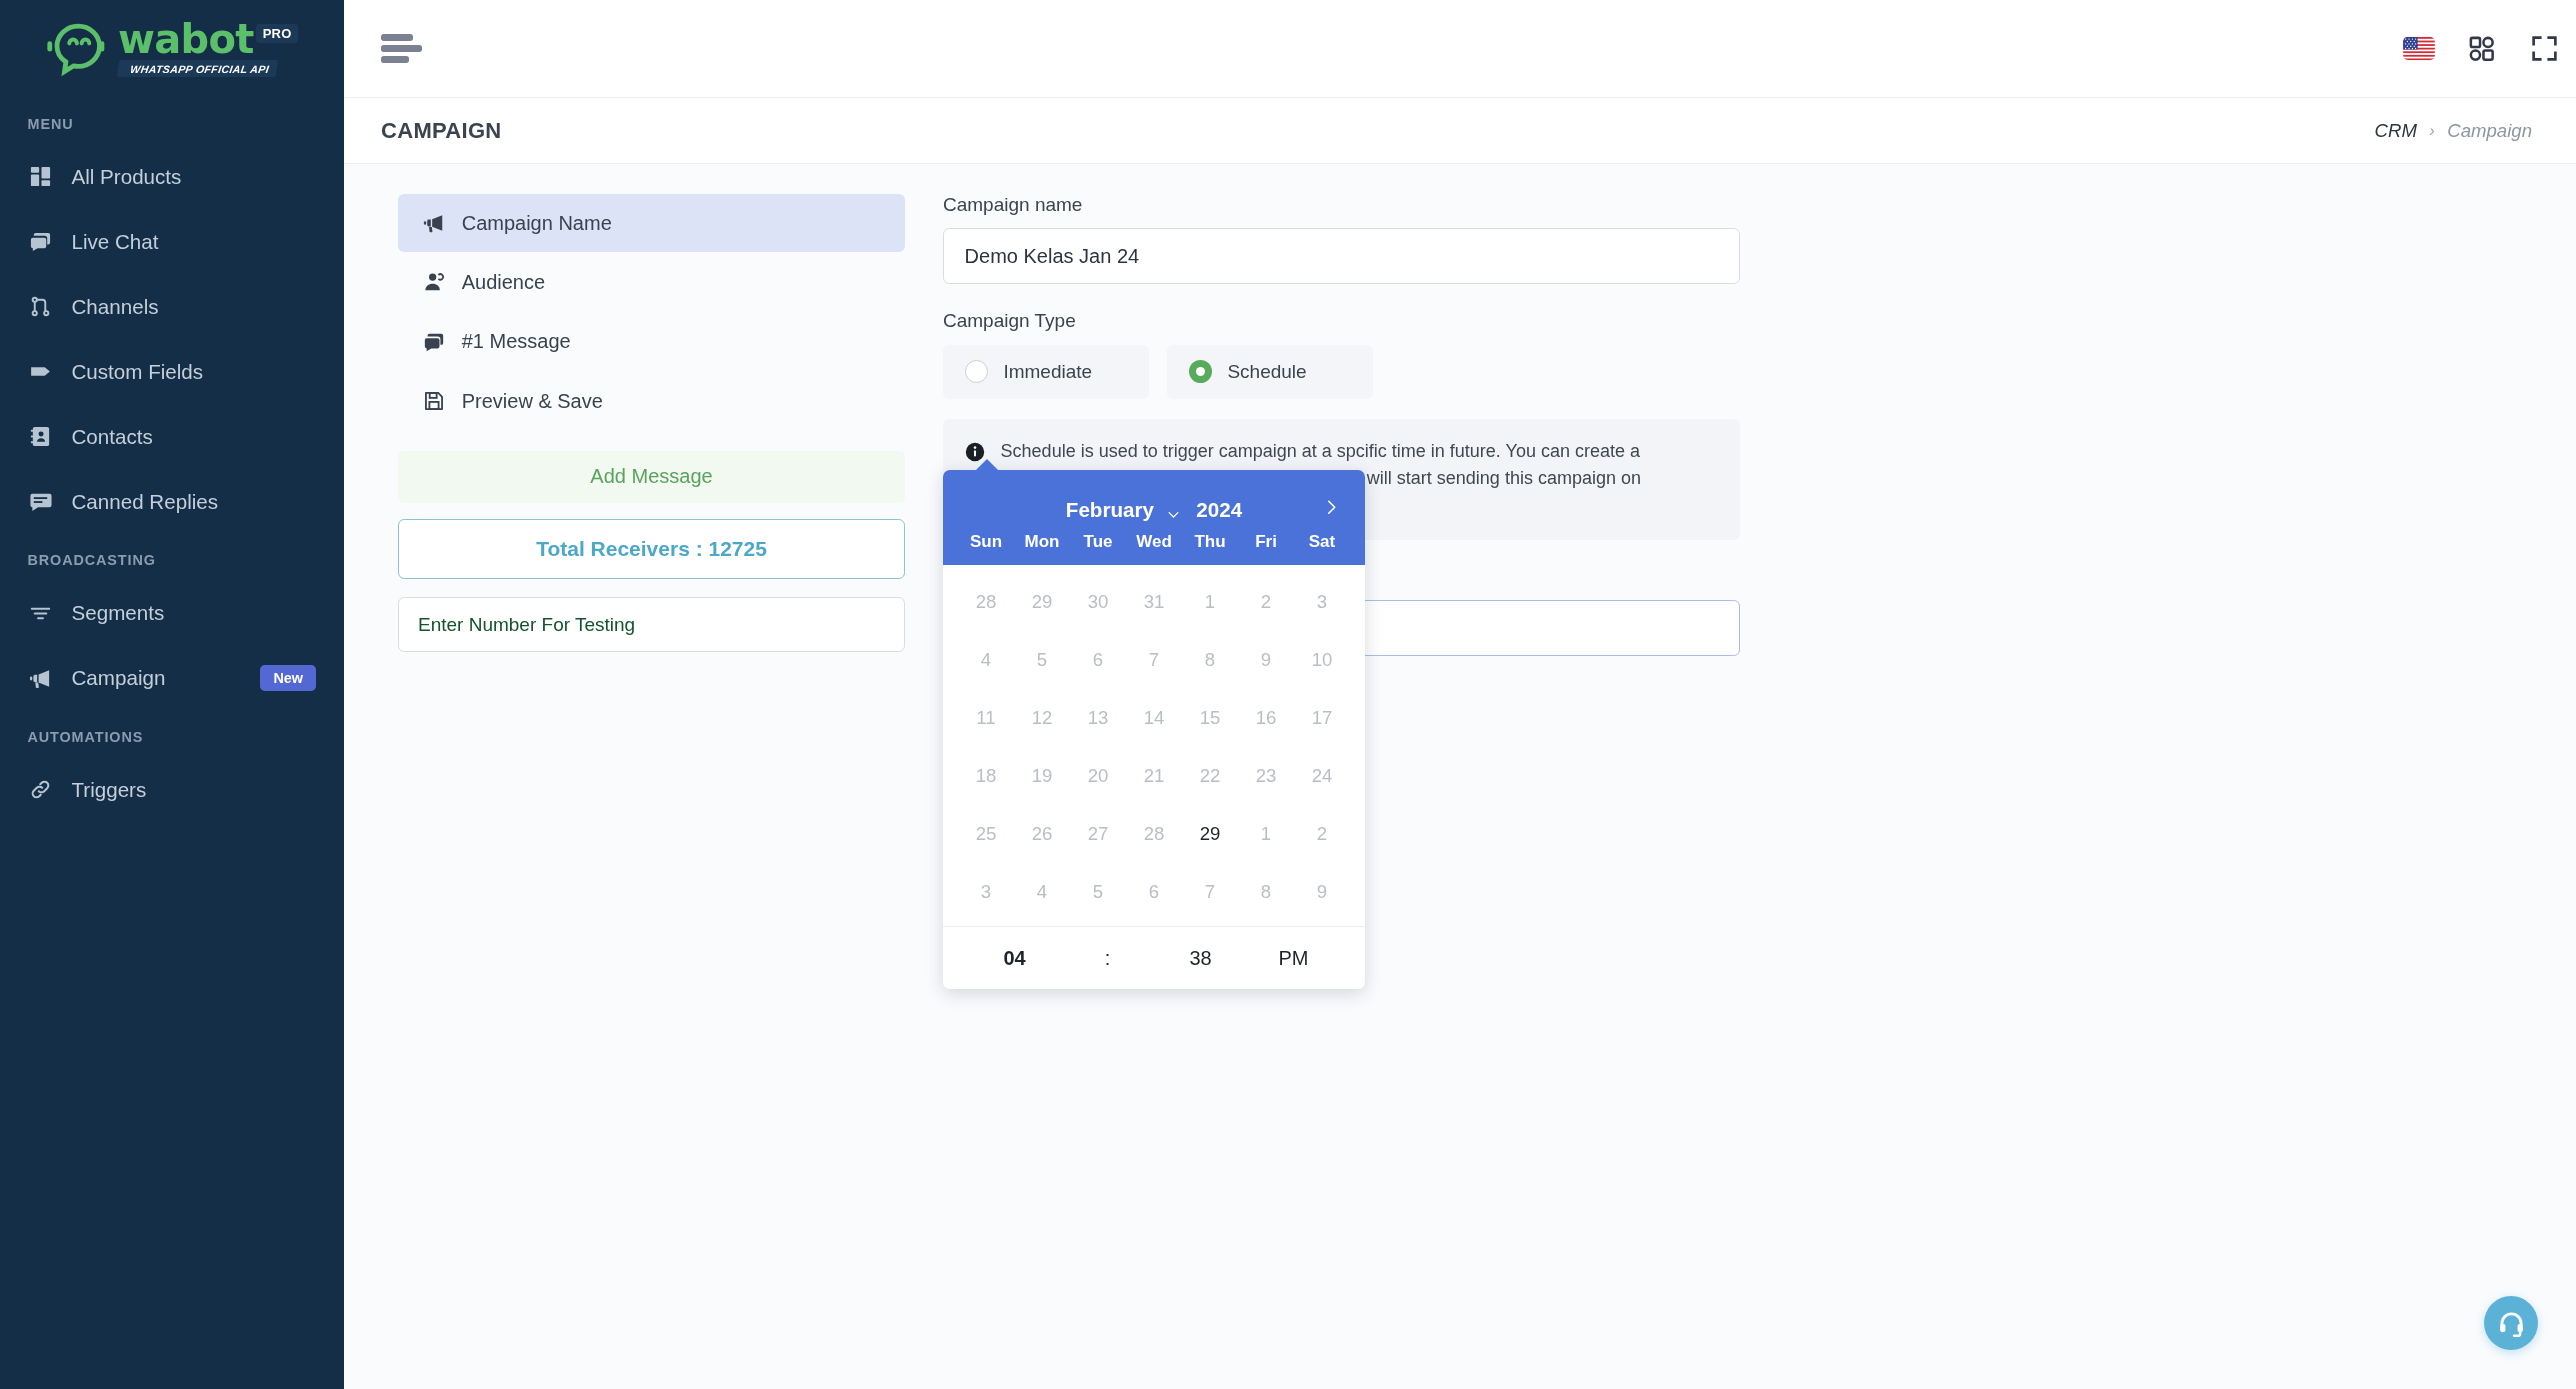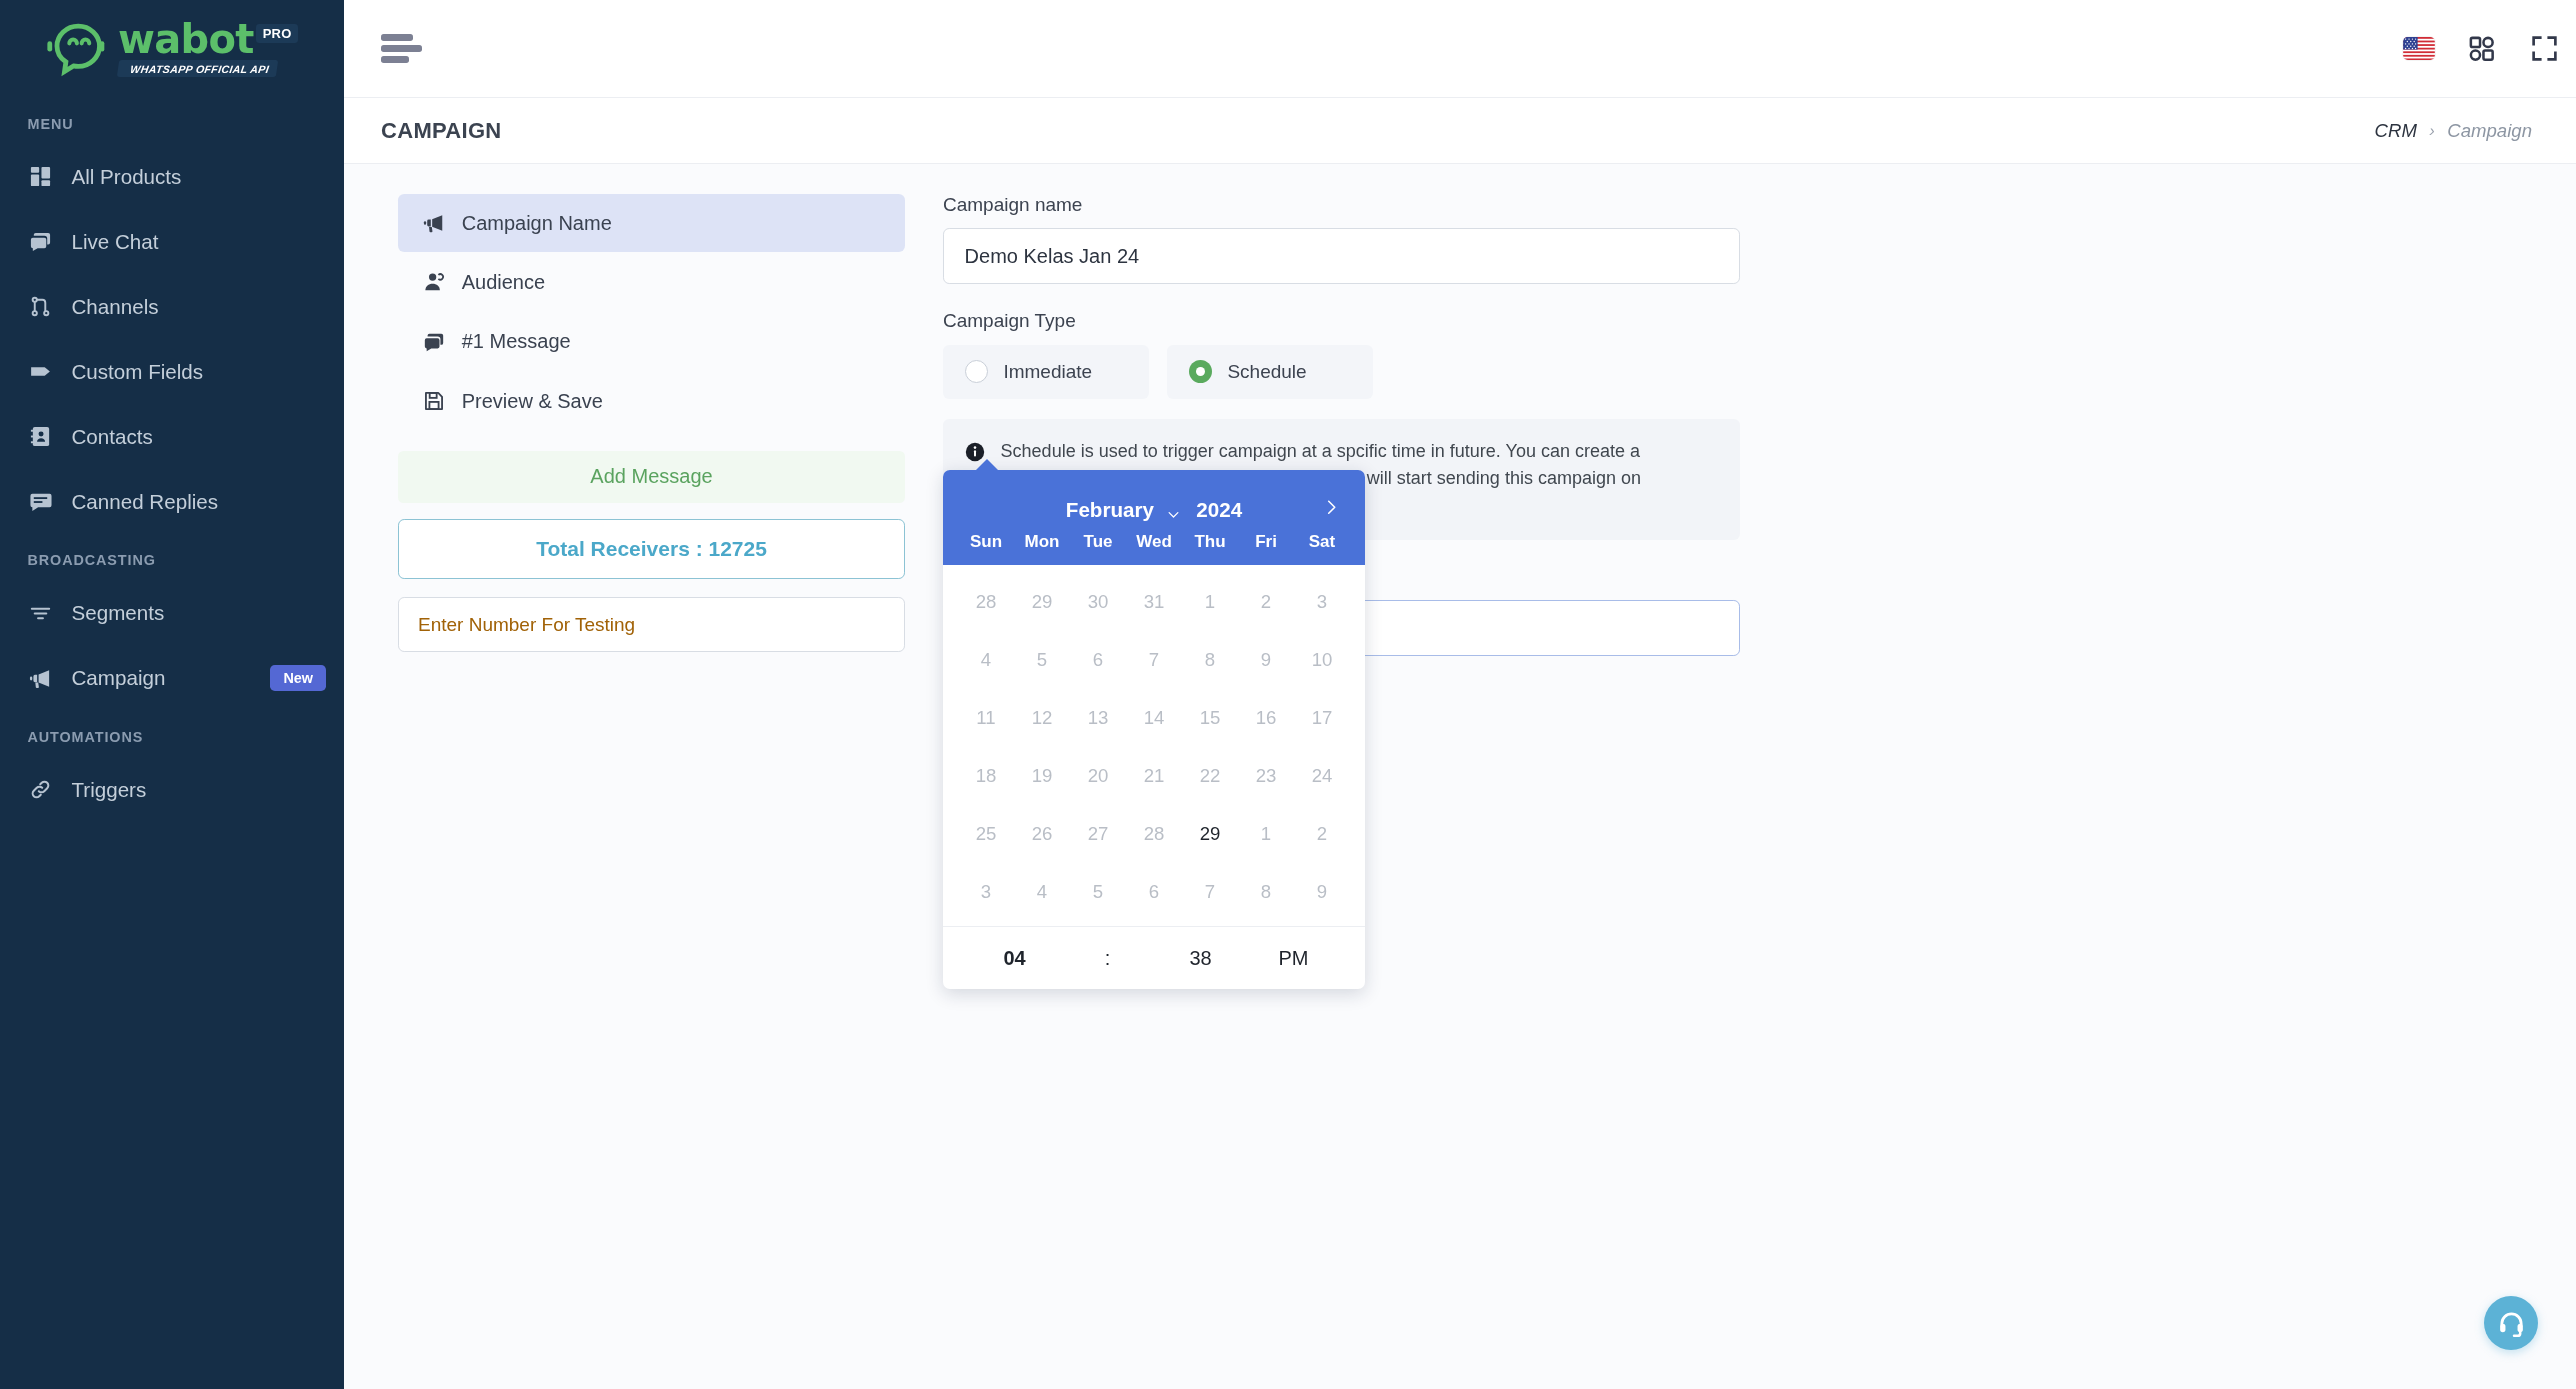--- a/index.html
+++ b/index.html
@@ -29,21 +29,21 @@
     padding: 0 0 0 27.5px; margin-top: 18px; margin-bottom: 12.4px;
   }
   .nav-item {
     display: flex; align-items: center; height: 65px; padding-left: 29px;
     color: #c4cfda; font-size: 20.6px; cursor: pointer; position: relative;
   }
   .nav-item .ico { width: 37px; display: flex; align-items: center; color: #b6c3d1; flex: 0 0 37px; }
   .nav-item .ico svg { width: 23px; height: 23px; display: block; }
   .nav-item .lbl { margin-left: 5.5px; white-space: nowrap; }
   .badge-new {
-    position: absolute; right: 18px; background: #5468d4; color: #fff;
+    position: absolute; right: 28px; background: #5468d4; color: #fff;
     font-size: 14.4px; font-weight: 700; padding: 4.8px 13px; border-radius: 4.8px;
   }
 
   
   .main { flex: 1; height: 1390px; background: #fafbfd; display: flex; flex-direction: column; min-width: 0; }
 
   .topbar {
     height: 98px; background: #ffffff; border-bottom: 0.7px solid #eceef2;
     display: flex; align-items: center; padding: 0 0 0 37px; flex: 0 0 98px;
   }
@@ -96,21 +96,21 @@
     font-size: 20px; border-radius: 5.5px; cursor: pointer;
   }
   .total-recv {
     margin-top: 16.5px; height: 60px; border: 1.4px solid #8cc3d4; border-radius: 6.2px;
     background: #fff; display: flex; align-items: center; justify-content: center;
     color: #4ba8c9; font-size: 21px; font-weight: 600; cursor: pointer;
   }
   .test-input {
     margin-top: 18px; height: 55px; border: 0.7px solid #d8dde4; border-radius: 6.2px;
     background: #fff; display: flex; align-items: center; padding-left: 19px;
-    color: #a16207; font-size: 19px; cursor: text;
+    color: #14532d; font-size: 19px; cursor: text;
   }
 
   
   .form { flex: 1; min-width: 0; max-width: 797px; position: relative; }
   .flabel { font-size: 19px; color: #3c4350; margin-bottom: 12.4px; }
   .finput {
     height: 56px; border: 0.7px solid #d8dde4; border-radius: 6.2px; background: #fff;
     display: flex; align-items: center; padding-left: 20.6px; font-size: 20px; color: #2d3440; cursor: text;
   }
   .finput.focused { border-color: #a8bce8; }

